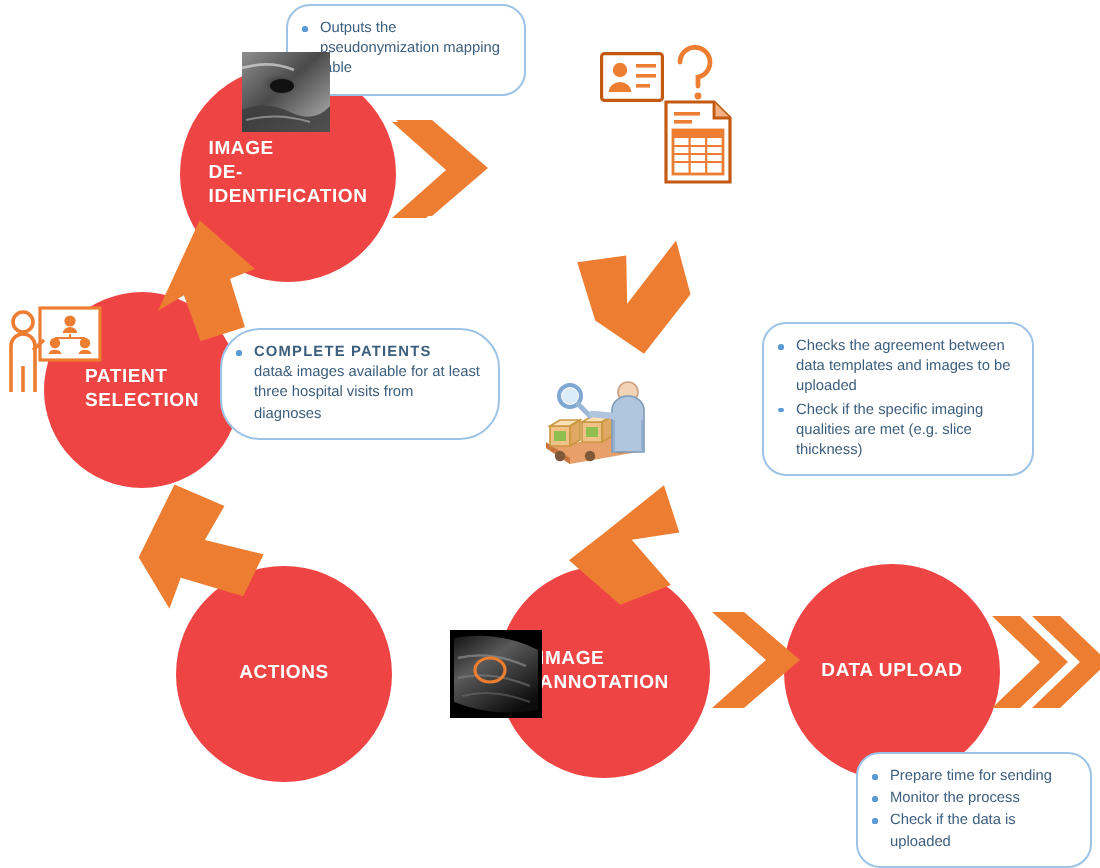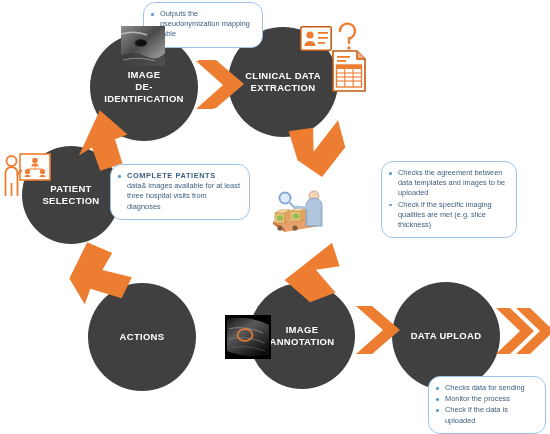--- a/index.html
+++ b/index.html
@@ -11,26 +11,26 @@
   }
   #diagram {
     position: relative;
     width: 550px; height: 434px;
   }
 
   
   .node {
     position: absolute;
     border-radius: 50%;
-    background: #404040;
+    background: #ef4444;
     color: #ffffff;
     display: flex;
     align-items: center;
     justify-content: center;
-    text-align: center;
+    text-align: left;
     font-weight: bold;
     line-height: 1.25;
     letter-spacing: 0.3px;
     z-index: 4;
   }
   .node span { display: block; padding: 0 8px; }
 
   
   .callout {
     position: absolute;
@@ -124,26 +124,20 @@
     </span>
   </div>
 
   <div class="node" style="left:90px; top:33px; width:108px; height:108px; font-size:9.5px;">
     <span>
       <span>IMAGE</span>
       <span>DE-IDENTIFICATION</span>
     </span>
   </div>
 
-  <div class="node" style="left:228px; top:27px; width:110px; height:110px; font-size:9.5px;">
-    <span>
-      <span>CLINICAL DATA</span>
-      <span>EXTRACTION</span>
-    </span>
-  </div>
 
 
   <div class="node" style="left:88px; top:283px; width:108px; height:108px; font-size:9.5px;">
     <span>
       <span>ACTIONS</span>
     </span>
   </div>
 
   <div class="node" style="left:249px; top:283px; width:106px; height:106px; font-size:9.5px;">
     <span>
@@ -285,21 +279,21 @@
   </div>
 
   <div class="callout" style="left:143px; top:2px; width:120px;">
     <ul>
       <li>
         <span class="sub">Outputs the pseudonymization mapping table</span>
       </li>
     </ul>
   </div>
 
-  <div class="callout" style="left:110px; top:164px; width:140px;">
+  <div class="callout" style="left:110px; top:164px; width:140px;border-radius:20px;">
     <ul>
       <li>
         <b>COMPLETE  PATIENTS</b>
         <span class="sub">data&amp; images available for at least three hospital visits from diagnoses</span>
       </li>
     </ul>
   </div>
 
   <div class="callout" style="left:381px; top:161px; width:136px;">
     <ul>
@@ -308,21 +302,21 @@
       </li>
       <li>
         <span class="sub">Check if the specific imaging qualities are met (e.g. slice thickness)</span>
       </li>
     </ul>
   </div>
 
   <div class="callout" style="left:428px; top:376px; width:118px;">
     <ul>
       <li>
-        <span class="sub">Checks data for sending</span>
+        <span class="sub">Prepare time for sending</span>
       </li>
       <li>
         <span class="sub">Monitor the process</span>
       </li>
       <li>
         <span class="sub">Check if the data is uploaded</span>
       </li>
     </ul>
   </div>
 

